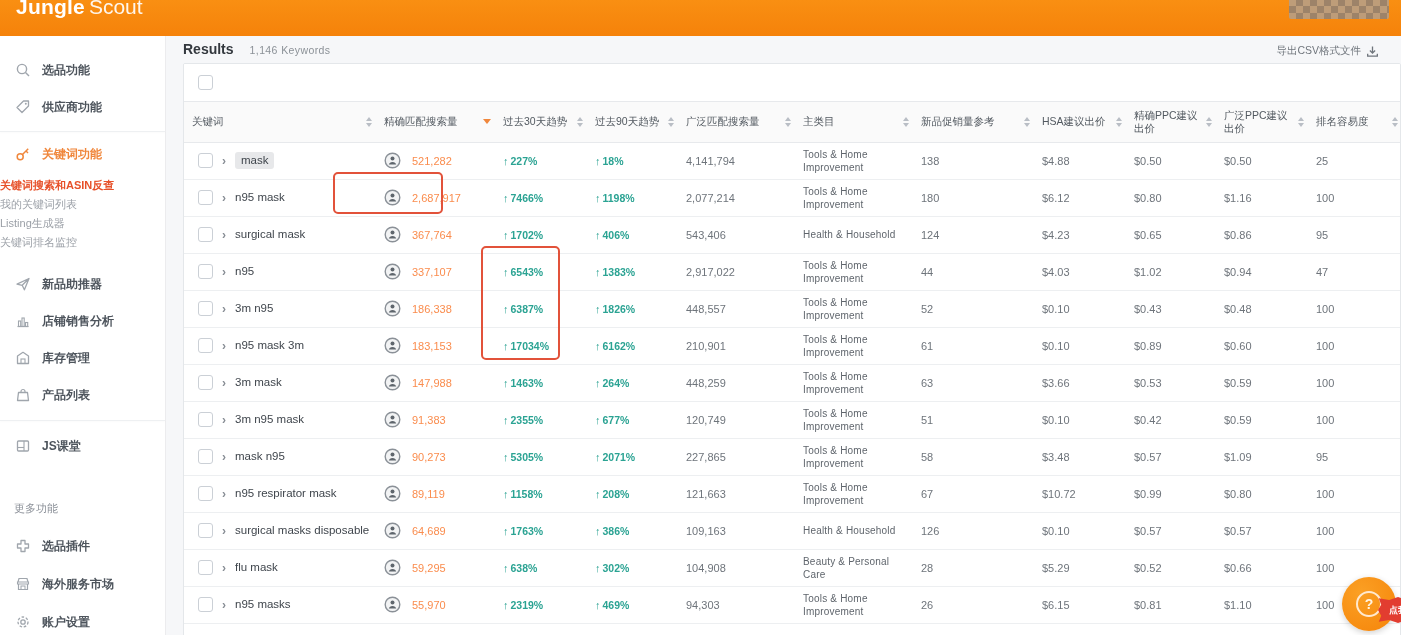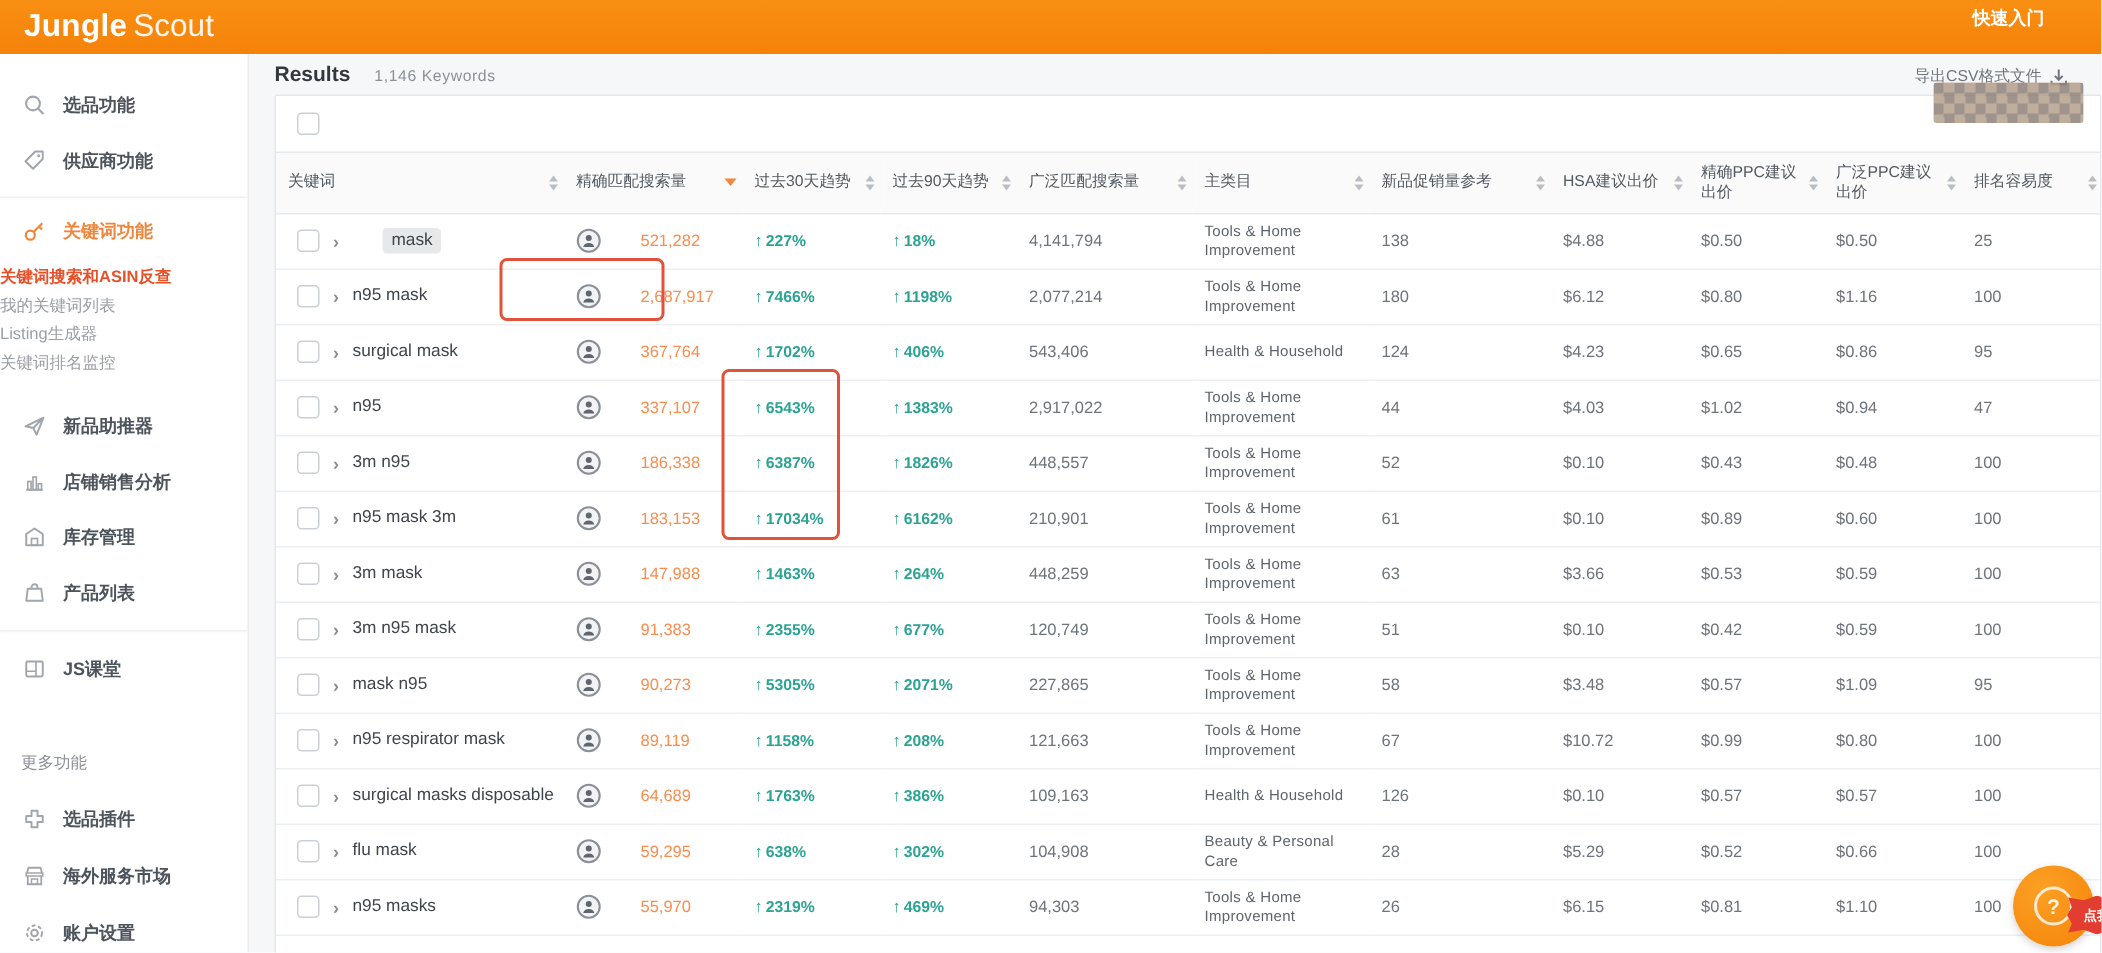--- a/index.html
+++ b/index.html
@@ -8,21 +8,21 @@
     font-family:"Liberation Sans", sans-serif;
     background:#f6f7f9;
     position:relative;
     color:#4d545c;
   }
 
   
   .topbar {
     position:absolute; left:0; top:0; width:1401px; height:36px;
     background:linear-gradient(180deg,#f98f12,#f5820a);
-    display:flex; align-items:center; padding:17px 12px;
+    display:flex; align-items:flex-end; padding:17px 12px;
     z-index:30;
   }
   .logo { display:flex; align-items:baseline; gap:4px; margin-left:4px; }
   .logo .lg-b { color:#fff; font-weight:bold; font-size:21px; letter-spacing:.2px; }
   .logo .lg-l { color:#fff; font-weight:300; font-size:21px; opacity:.92; }
   .topbar-right { margin-left:auto; display:flex; align-items:center; gap:34px;flex-direction:column; }
   .alerts { display:flex; align-items:center; gap:5px; position:relative; cursor:pointer; }
   .bell { width:16px; height:16px; }
   .bell-dot { position:absolute; left:11px; top:-3px; width:7px; height:7px; border-radius:50%; background:#4a5bd6; border:1px solid #f5820a; }
   .alerts-label { color:#fff; font-size:11px; font-weight:bold; letter-spacing:.3px; }
@@ -104,23 +104,23 @@
   .sort .s-up { border-bottom:4px solid #b9bec5; }
   .sort .s-dn { border-top:4px solid #b9bec5; }
   .sort-desc { display:inline-block; width:0; height:0; border-left:4px solid transparent; border-right:4px solid transparent; border-top:5px solid #f0873c; }
   tbody td {
     height:36px; border-bottom:1px solid #edeff1; font-size:11px; color:#6e747b;
     padding:0 4px 0 8px; vertical-align:middle; background:#fff;
   }
   .c-kw { display:flex; align-items:center; height:36px; gap:9px; padding-left:6px; }
   .chev { color:#878d94; font-size:12px; font-weight:bold; cursor:pointer; line-height:1; }
   .kw-text { font-size:11.5px; color:#3f454c; line-height:13px; }
-  .kw-text.chip { background:#e7e8ea; border-radius:3px; padding:2px 6px;margin-left:20px; }
+  .kw-text.chip { background:#e7e8ea; border-radius:3px; padding:2px 6px; }
   td.exact-cell { color:#fa8c4d; }
-  .exact-inner { display:flex; align-items:center; gap:26px; }
+  .exact-inner { display:flex; align-items:center; gap:11px; }
   .person-ic { width:17px; height:17px; flex:0 0 17px; cursor:pointer; }
   .trend { color:#2ba393; font-weight:bold; font-size:10.5px; display:flex; align-items:center; gap:2px; }
   .up-ar { font-size:11px; font-weight:bold; }
   td .cat { font-size:10px; color:#5f656c; line-height:13px; letter-spacing:.2px; }
 
   
   .anno { position:absolute; border:2px solid #e2523a; border-radius:5px; z-index:40; pointer-events:none; }
   .anno1 { left:333px; top:172px; width:110px; height:42px; }
   .anno2 { left:481px; top:246px; width:79px; height:114px; }
 

